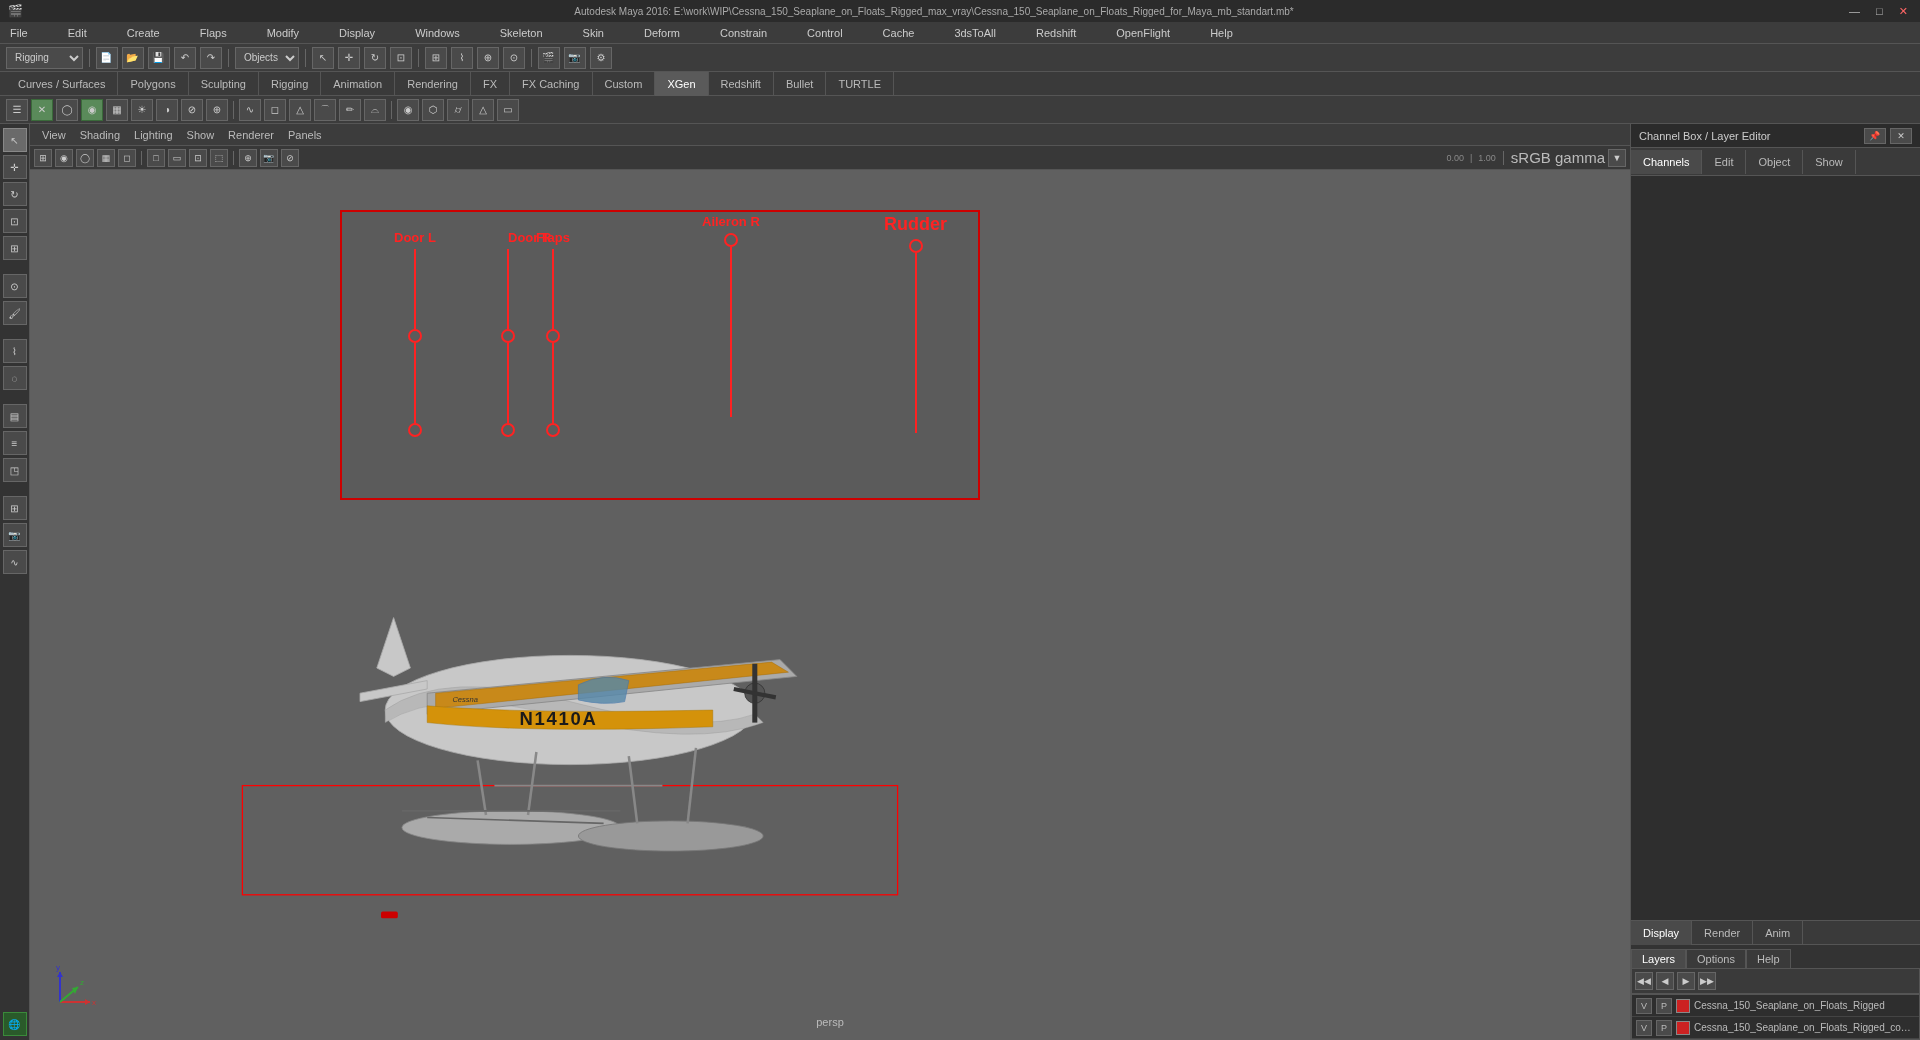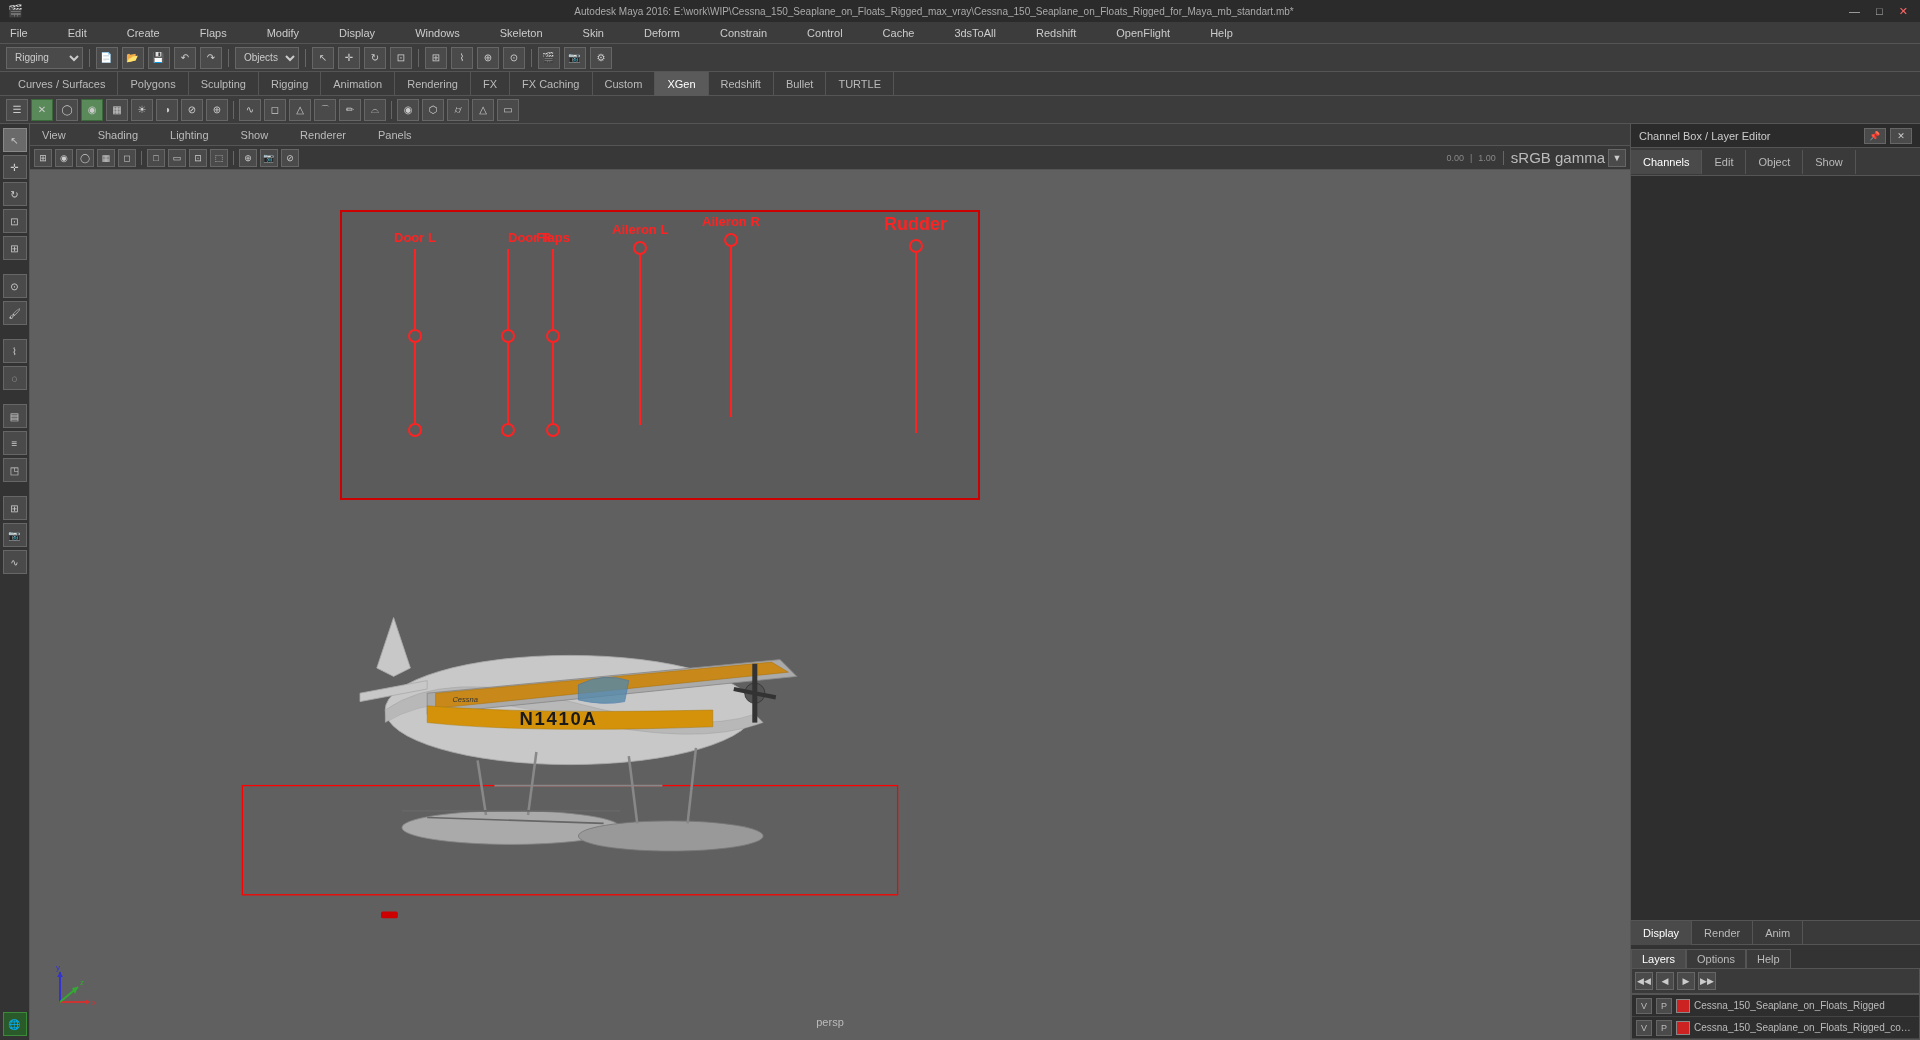--- a/index.html
+++ b/index.html
@@ -63,21 +63,21 @@
     .sidebar-tool.active { background: #6a6a6a; border-color: #888; }
 
     
     #viewport {
       flex: 1; background: #5a5a5a; position: relative; overflow: hidden;
     }
 
     
     #viewport-toolbar {
       width: 100%; height: 22px; background: #3c3c3c; display: flex; align-items: center;
-      padding: 0 6px; gap: 20px; border-bottom: 1px solid #555;
+      padding: 0 6px; gap: 2px; border-bottom: 1px solid #555;
     }
     .vp-menu { color: #bbb; font-size: 11px; cursor: pointer; padding: 2px 6px; }
 
     
     #viewport-toolbar2 {
       position: absolute; top: 22px; left: 0; right: 0; height: 24px;
       background: rgba(50,50,50,0.85); display: flex; align-items: center; padding: 0 4px; gap: 3px;
       border-bottom: 1px solid #555;
     }
     .vp-btn {
@@ -361,25 +361,20 @@
           </div>
 
           <div class="rig-control" style="left:194px; top:18px;">
             <span class="rig-label" style="position:relative; top:0; left:0; font-size:13px;">Flaps</span>
             <div class="rig-line" style="height:80px; margin-top:4px;"></div>
             <div class="rig-circle"></div>
             <div class="rig-line" style="height:80px;"></div>
             <div class="rig-circle"></div>
           </div>
 
-          <div class="rig-control" style="left:270px; top:10px;">
-            <span class="rig-label" style="position:relative; top:0; left:0; font-size:13px;">Aileron L</span>
-            <div class="rig-circle" style="margin-top:4px;"></div>
-            <div class="rig-line" style="height:170px;"></div>
-          </div>
 
           <div class="rig-control" style="left:360px; top:2px;">
             <span class="rig-label" style="position:relative; top:0; left:0; font-size:13px;">Aileron R</span>
             <div class="rig-circle" style="margin-top:4px;"></div>
             <div class="rig-line" style="height:170px;"></div>
           </div>
 
 
           <div class="rig-control" style="left:542px; top:2px;">
             <span class="rig-label" style="position:relative; top:0; left:0; font-size:18px;">Rudder</span>

